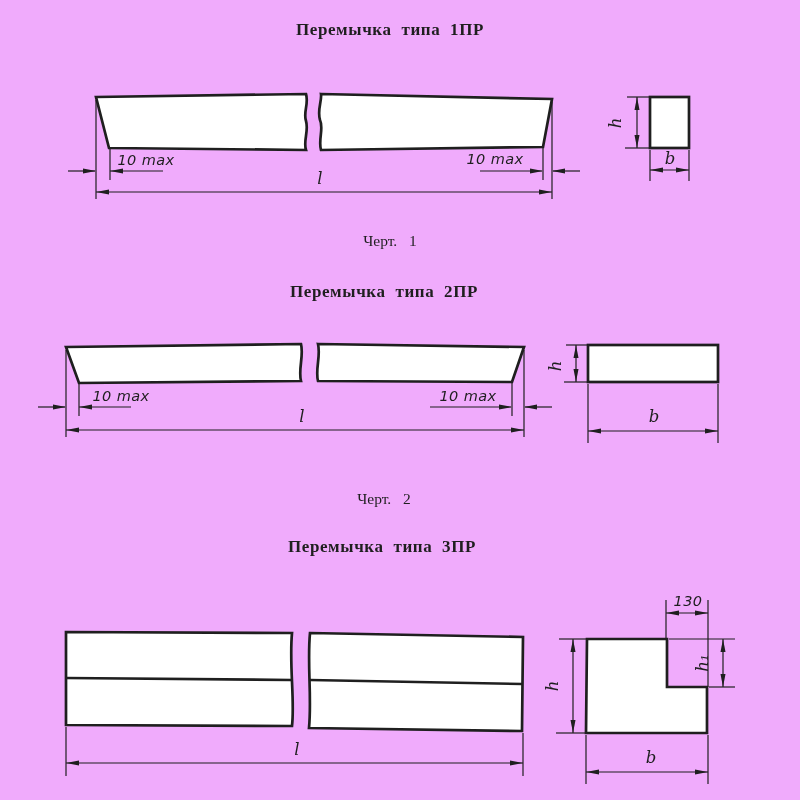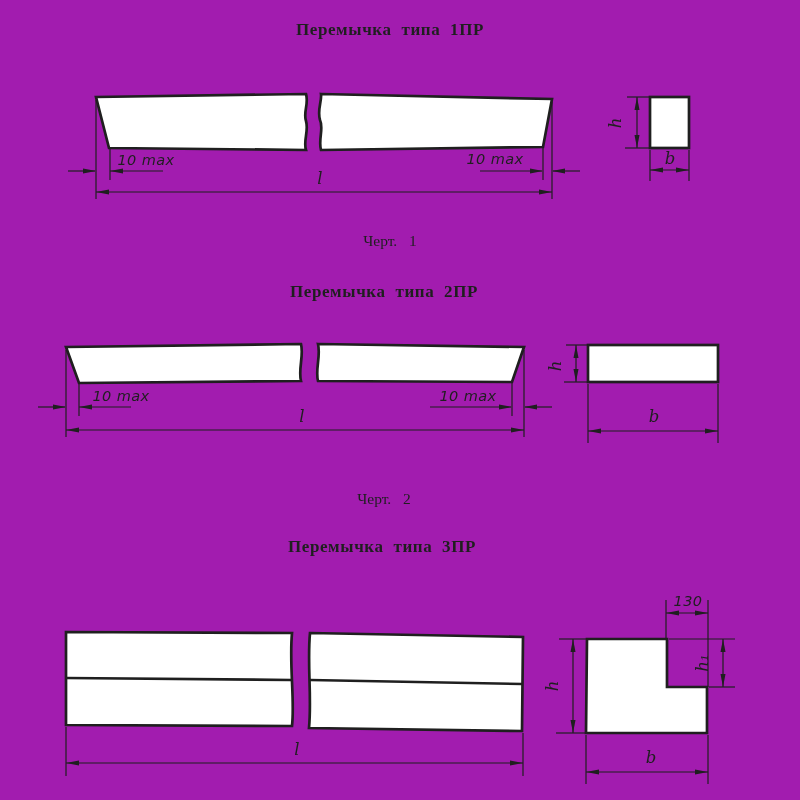--- a/index.html
+++ b/index.html
@@ -1,16 +1,16 @@
 <!DOCTYPE html>
 <html><head>
 <meta charset="utf-8">
 <style>
   html,body{margin:0;padding:0;background:#ffffff;}
-  .page{position:relative;width:800px;height:800px;background:#a21caf;overflow:hidden;}
+  .page{position:relative;width:800px;height:800px;background:#f0abfc;overflow:hidden;}
   svg{display:block;}
   .outline{fill:#ffffff;stroke:#1f1f1f;stroke-width:2.7;stroke-linejoin:miter;}
   .thickline{fill:none;stroke:#1f1f1f;stroke-width:2.7;}
   .thin{fill:none;stroke:#1f1f1f;stroke-width:1.2;}
   .ah{fill:#1f1f1f;stroke:none;}
   text{fill:#1f1f1f;}
   .title{font:bold 17px "Liberation Serif","DejaVu Serif",serif;letter-spacing:.6px;word-spacing:5px;}
   .caption{font:15.5px "Liberation Serif","DejaVu Serif",serif;word-spacing:8px;}
   .dim{font:italic 14.5px "DejaVu Sans","Liberation Sans",sans-serif;letter-spacing:.4px;}
   .dimletter{font:italic 16.5px "DejaVu Serif","DejaVu Sans",serif;}

